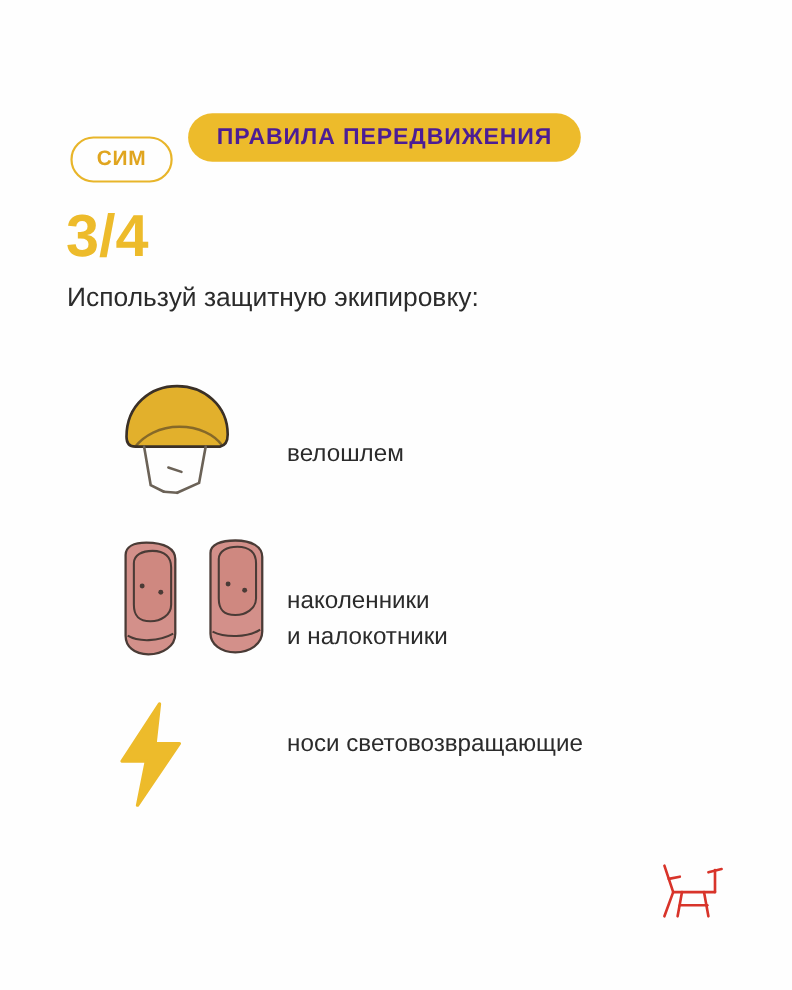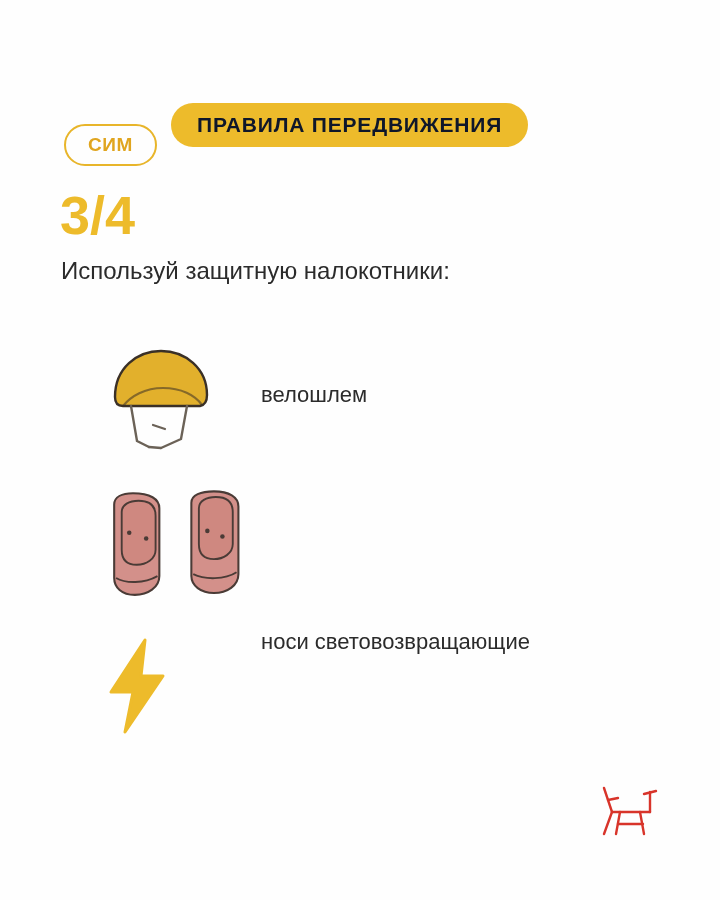--- a/index.html
+++ b/index.html
@@ -37,21 +37,21 @@
     padding: 9px 22px 10px 22px;
     font-size: 19px;
     font-weight: bold;
     letter-spacing: 0.6px;
     line-height: 1;
     background: #fefefe;
     margin-top: 40px;
   }
   .pill-filled {
     background: #edbb2b;
-    color: #0f172a;
+    color: #4c1d95;
     border-radius: 24px;
     padding: 11px 26px 12px 26px;
     font-size: 21px;
     font-weight: bold;
     letter-spacing: 0.8px;
     line-height: 1;
   }
 
   
   .step-number {
@@ -94,20 +94,21 @@
     display: flex;
     align-items: center;
     justify-content: flex-start;
     padding-left: 40px;
     box-sizing: border-box;
   }
   .item .caption {
     font-size: 22px;
     color: #2b2b2b;
     line-height: 1.45;
+    margin-top: 34px;
   }
   .item-helmet { height: 150px; }
   .item-pads { height: 150px; }
   .item-reflect { height: 140px; align-items: flex-start; padding-top: 6px; }
   .item-reflect .art { align-items: flex-start; padding-top: 10px; }
 
   
   .footer-mark {
     position: absolute;
     right: 56px;
@@ -119,21 +120,21 @@
 
 <div class="page">
 
   <div class="pill-row">
     <div class="pill-outline">СИМ</div>
     <div class="pill-filled">ПРАВИЛА ПЕРЕДВИЖЕНИЯ</div>
   </div>
 
   <div class="step-number">3/4</div>
 
-  <div class="intro">Используй защитную налокотники:</div>
+  <div class="intro">Используй защитную экипировку:</div>
 
   <div class="items">
 
     <div class="item item-helmet">
       <div class="art">
         <svg width="120" height="120" viewBox="0 0 120 120" aria-hidden="true">
           <path d="M14 62 C14 33 36 16 60 16 C84 16 106 33 106 60 C106 66 104 70 99 71 L22 71 C16 71 14 67 14 62 Z" fill="#e2b02c" stroke="#3a3027" stroke-width="2.4" stroke-linejoin="round"></path>
           <path d="M22 71 C30 61 44 53 62 53 C80 53 94 60 101 70" fill="none" stroke="#3a3027" stroke-width="2.2" opacity="0.55"></path>
           <path d="M30 71 L36 106 L48 112" fill="none" stroke="#6b6257" stroke-width="2.4" stroke-linecap="round"></path>
           <path d="M86 71 L80 104 L60 113" fill="none" stroke="#6b6257" stroke-width="2.4" stroke-linecap="round"></path>
@@ -155,20 +156,24 @@
           <circle cx="30" cy="52" r="2.4" fill="#4a3b36"></circle>
           <circle cx="48" cy="58" r="2.4" fill="#4a3b36"></circle>
           <path d="M16 100 C26 106 46 106 60 98" fill="none" stroke="#4a3b36" stroke-width="2"></path>
 
           <path d="M96 20 C96 12 106 8 120 8 C136 8 146 14 146 24 L146 96 C146 108 134 116 120 116 C106 116 96 108 96 98 Z" fill="#d3908a" stroke="#4a3b36" stroke-width="2.2" stroke-linejoin="round"></path>
           <path d="M104 26 C104 18 112 14 122 14 C134 14 140 20 140 30 L140 64 C140 74 130 80 120 80 C108 80 104 74 104 64 Z" fill="#cf8880" stroke="#4a3b36" stroke-width="2"></path>
           <circle cx="113" cy="50" r="2.4" fill="#4a3b36"></circle>
           <circle cx="129" cy="56" r="2.4" fill="#4a3b36"></circle>
           <path d="M98 96 C110 102 132 102 144 94" fill="none" stroke="#4a3b36" stroke-width="2"></path>
         </svg>
+      </div>
+      <div class="caption">
+        <div>наколенники</div>
+        <div>и налокотники</div>
       </div>
     </div>
 
     <div class="item item-reflect">
       <div class="art">
         <svg width="80" height="100" viewBox="0 0 80 100" aria-hidden="true">
           <path d="M44 4 L10 56 L32 56 L24 96 L62 40 L40 40 Z" fill="#edbb2b" stroke="#edbb2b" stroke-width="3" stroke-linejoin="round"></path>
         </svg>
       </div>
       <div class="caption">

